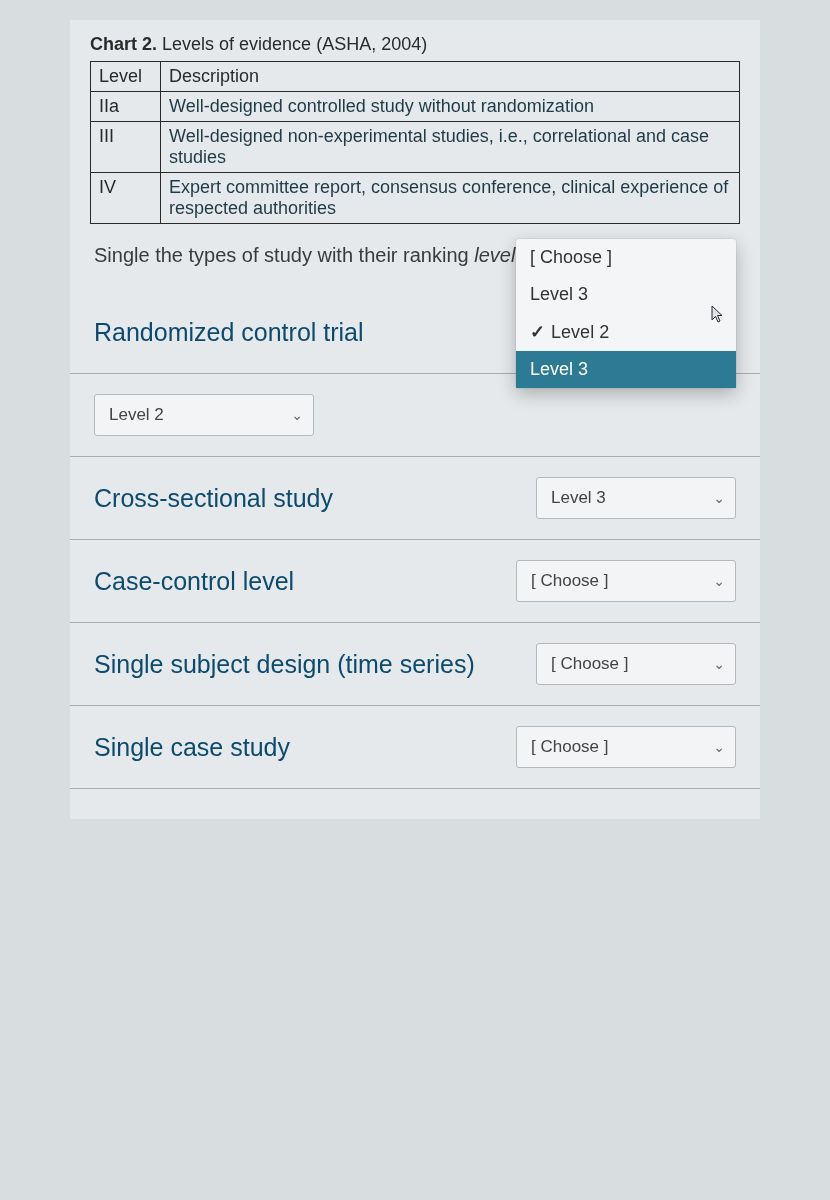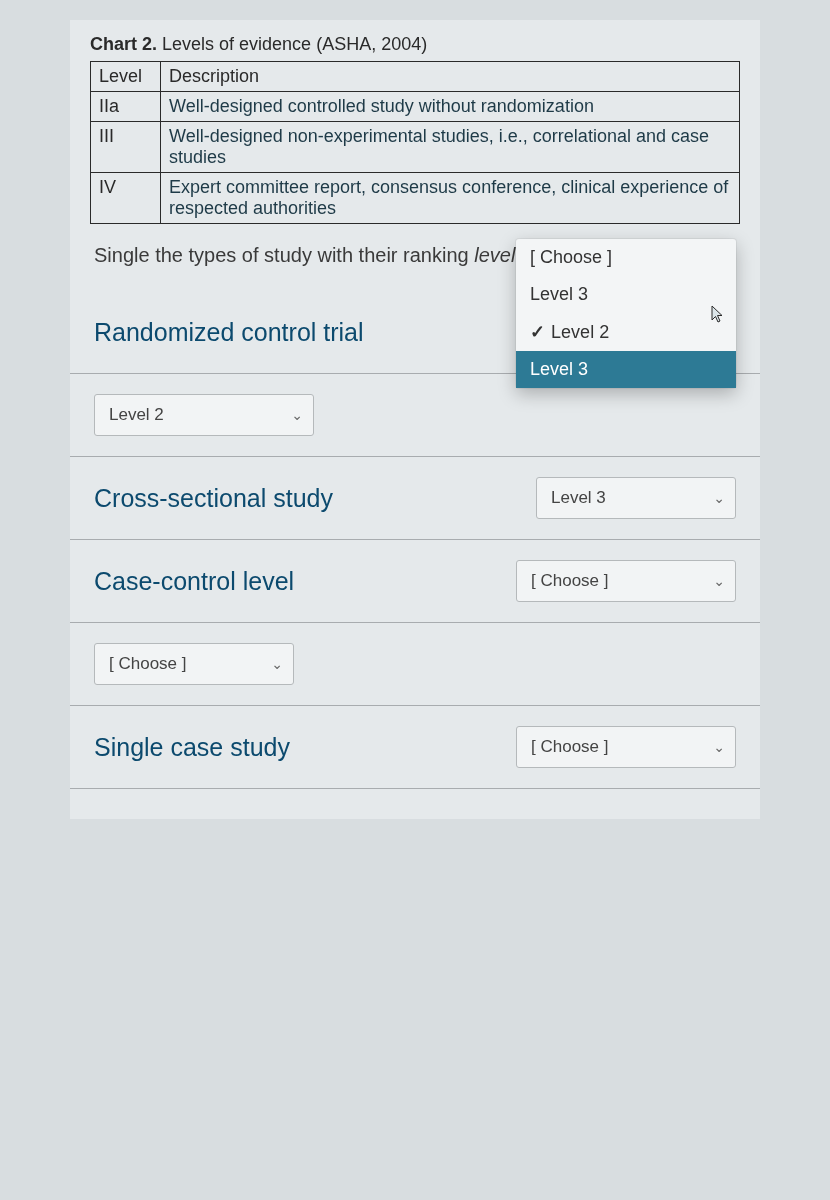--- a/index.html
+++ b/index.html
@@ -194,20 +194,21 @@
 
   <div class="match-row">
     <div class="match-label">Case-control level</div>
     <div class="select-box">
       <span>[ Choose ]</span>
       <span class="chevron">⌄</span>
     </div>
   </div>
 
   <div class="match-row">
+    <div class="match-label">Single subject design (time series)</div>
     <div class="select-box small">
       <span>[ Choose ]</span>
       <span class="chevron">⌄</span>
     </div>
   </div>
 
   <div class="match-row">
     <div class="match-label">Single case study</div>
     <div class="select-box">
       <span>[ Choose ]</span>

